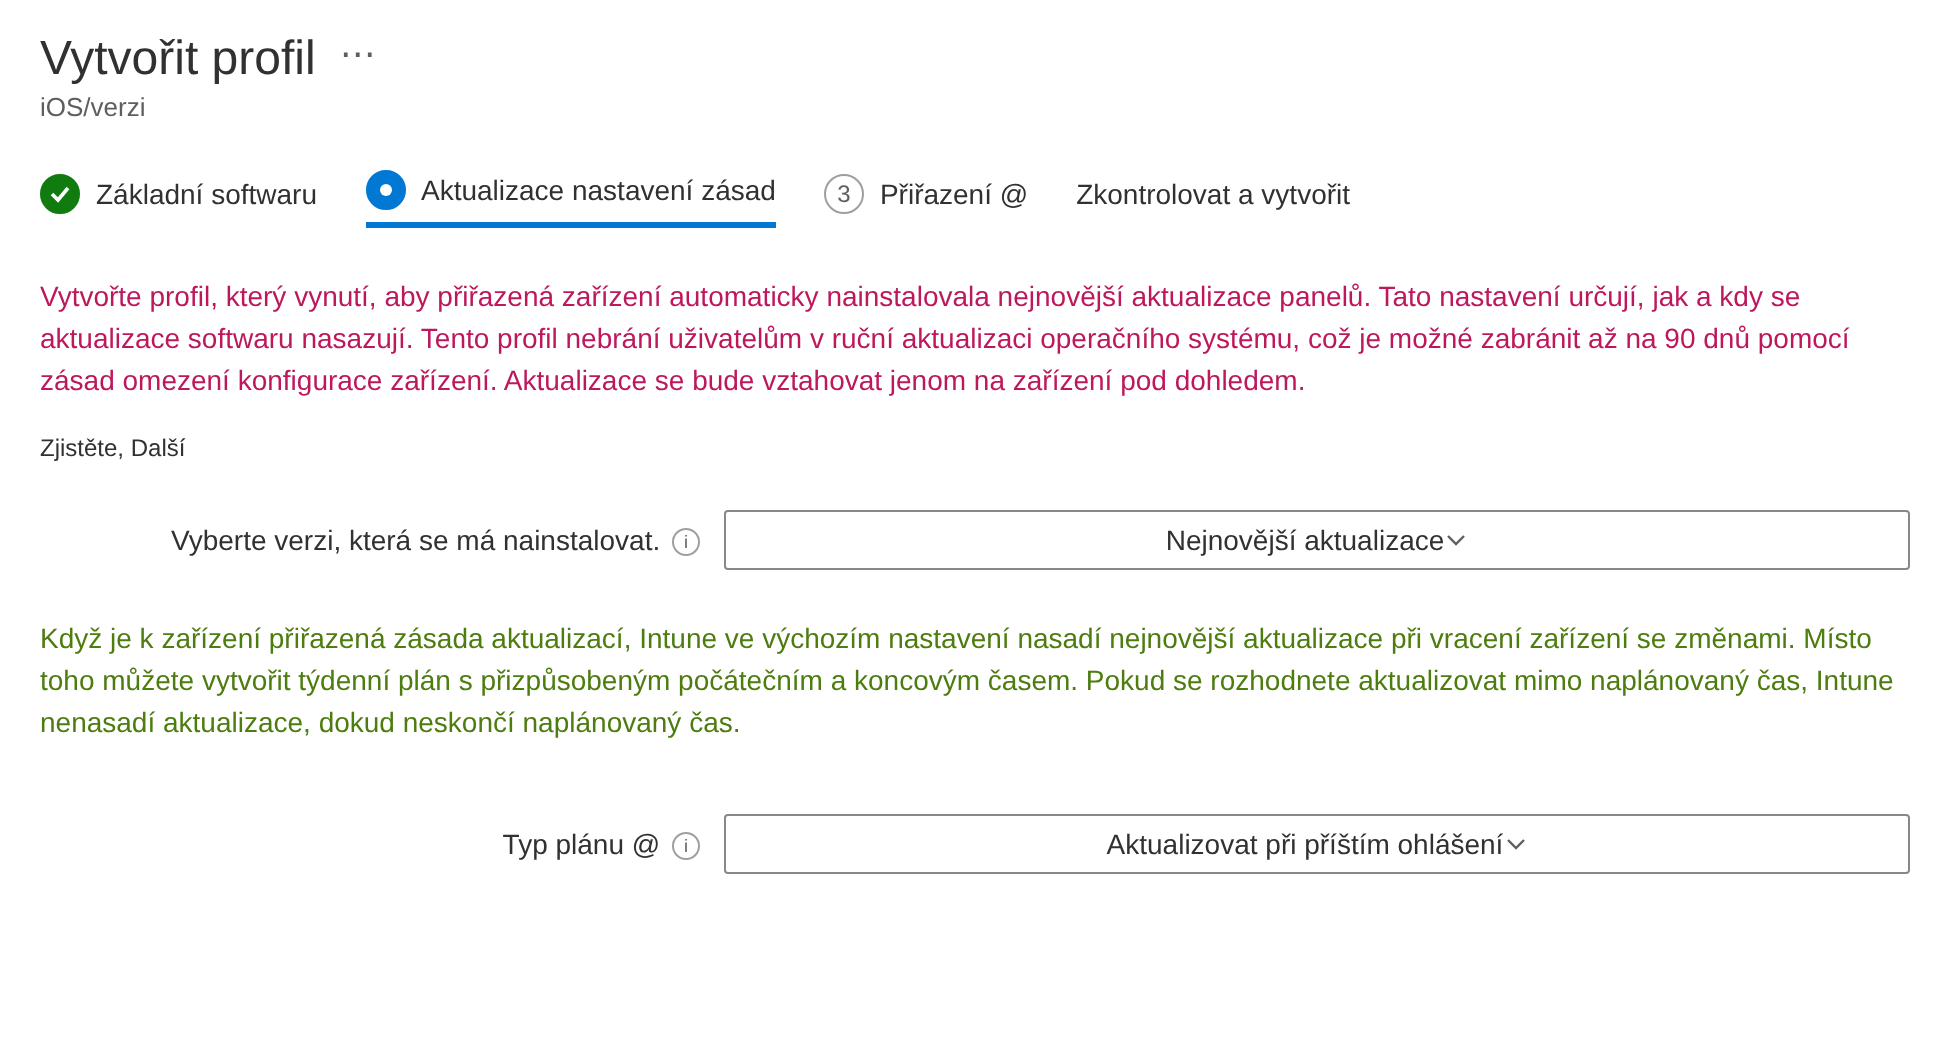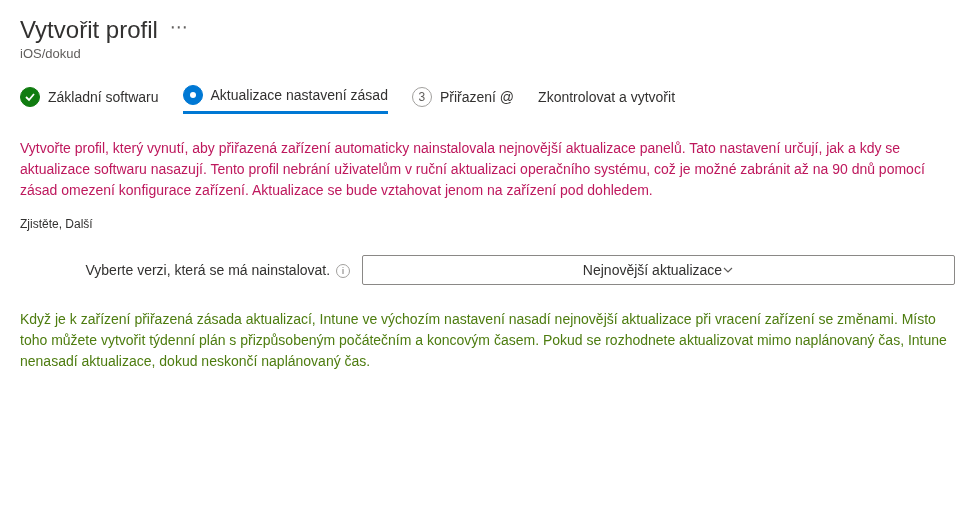--- a/index.html
+++ b/index.html
@@ -155,21 +155,21 @@
     }
   </style>
 </head>
 <body>
 
 <div class="header">
   <div class="title-row">
     <h1 class="page-title">Vytvořit profil</h1>
     <span class="more-icon">⋯</span>
   </div>
-  <div class="subtitle">iOS/dokud</div>
+  <div class="subtitle">iOS/verzi</div>
 </div>
 
 <div class="stepper">
   <div class="step">
     <span class="step-circle completed">
       <svg width="12" height="12" viewBox="0 0 12 12">
           <path d="M2 6 L5 9 L10 3" stroke="#fff" stroke-width="1.8" fill="none"></path>
         </svg>
     </span>
     <span class="step-label">Základní softwaru</span>
@@ -207,13 +207,25 @@
     <div class="dropdown">
       <span>Nejnovější aktualizace</span>
       <svg class="chevron-down" viewBox="0 0 12 12">
           <path d="M2 4 L6 8 L10 4" stroke="#605e5c" stroke-width="1.2" fill="none"></path>
         </svg>
     </div>
   </div>
 
   <p class="section-description">Když je k zařízení přiřazená zásada aktualizací, Intune ve výchozím nastavení nasadí nejnovější aktualizace při vracení zařízení se změnami. Místo toho můžete vytvořit týdenní plán s přizpůsobeným počátečním a koncovým časem. Pokud se rozhodnete aktualizovat mimo naplánovaný čas, Intune nenasadí aktualizace, dokud neskončí naplánovaný čas.</p>
 
+  <div class="form-row">
+    <div class="form-label">
+      <span>Typ plánu @</span>
+      <span class="info-icon">i</span>
+    </div>
+    <div class="dropdown">
+      <span>Aktualizovat při příštím ohlášení</span>
+      <svg class="chevron-down" viewBox="0 0 12 12">
+          <path d="M2 4 L6 8 L10 4" stroke="#605e5c" stroke-width="1.2" fill="none"></path>
+        </svg>
+    </div>
+  </div>
 </div>
 
 </body></html>

